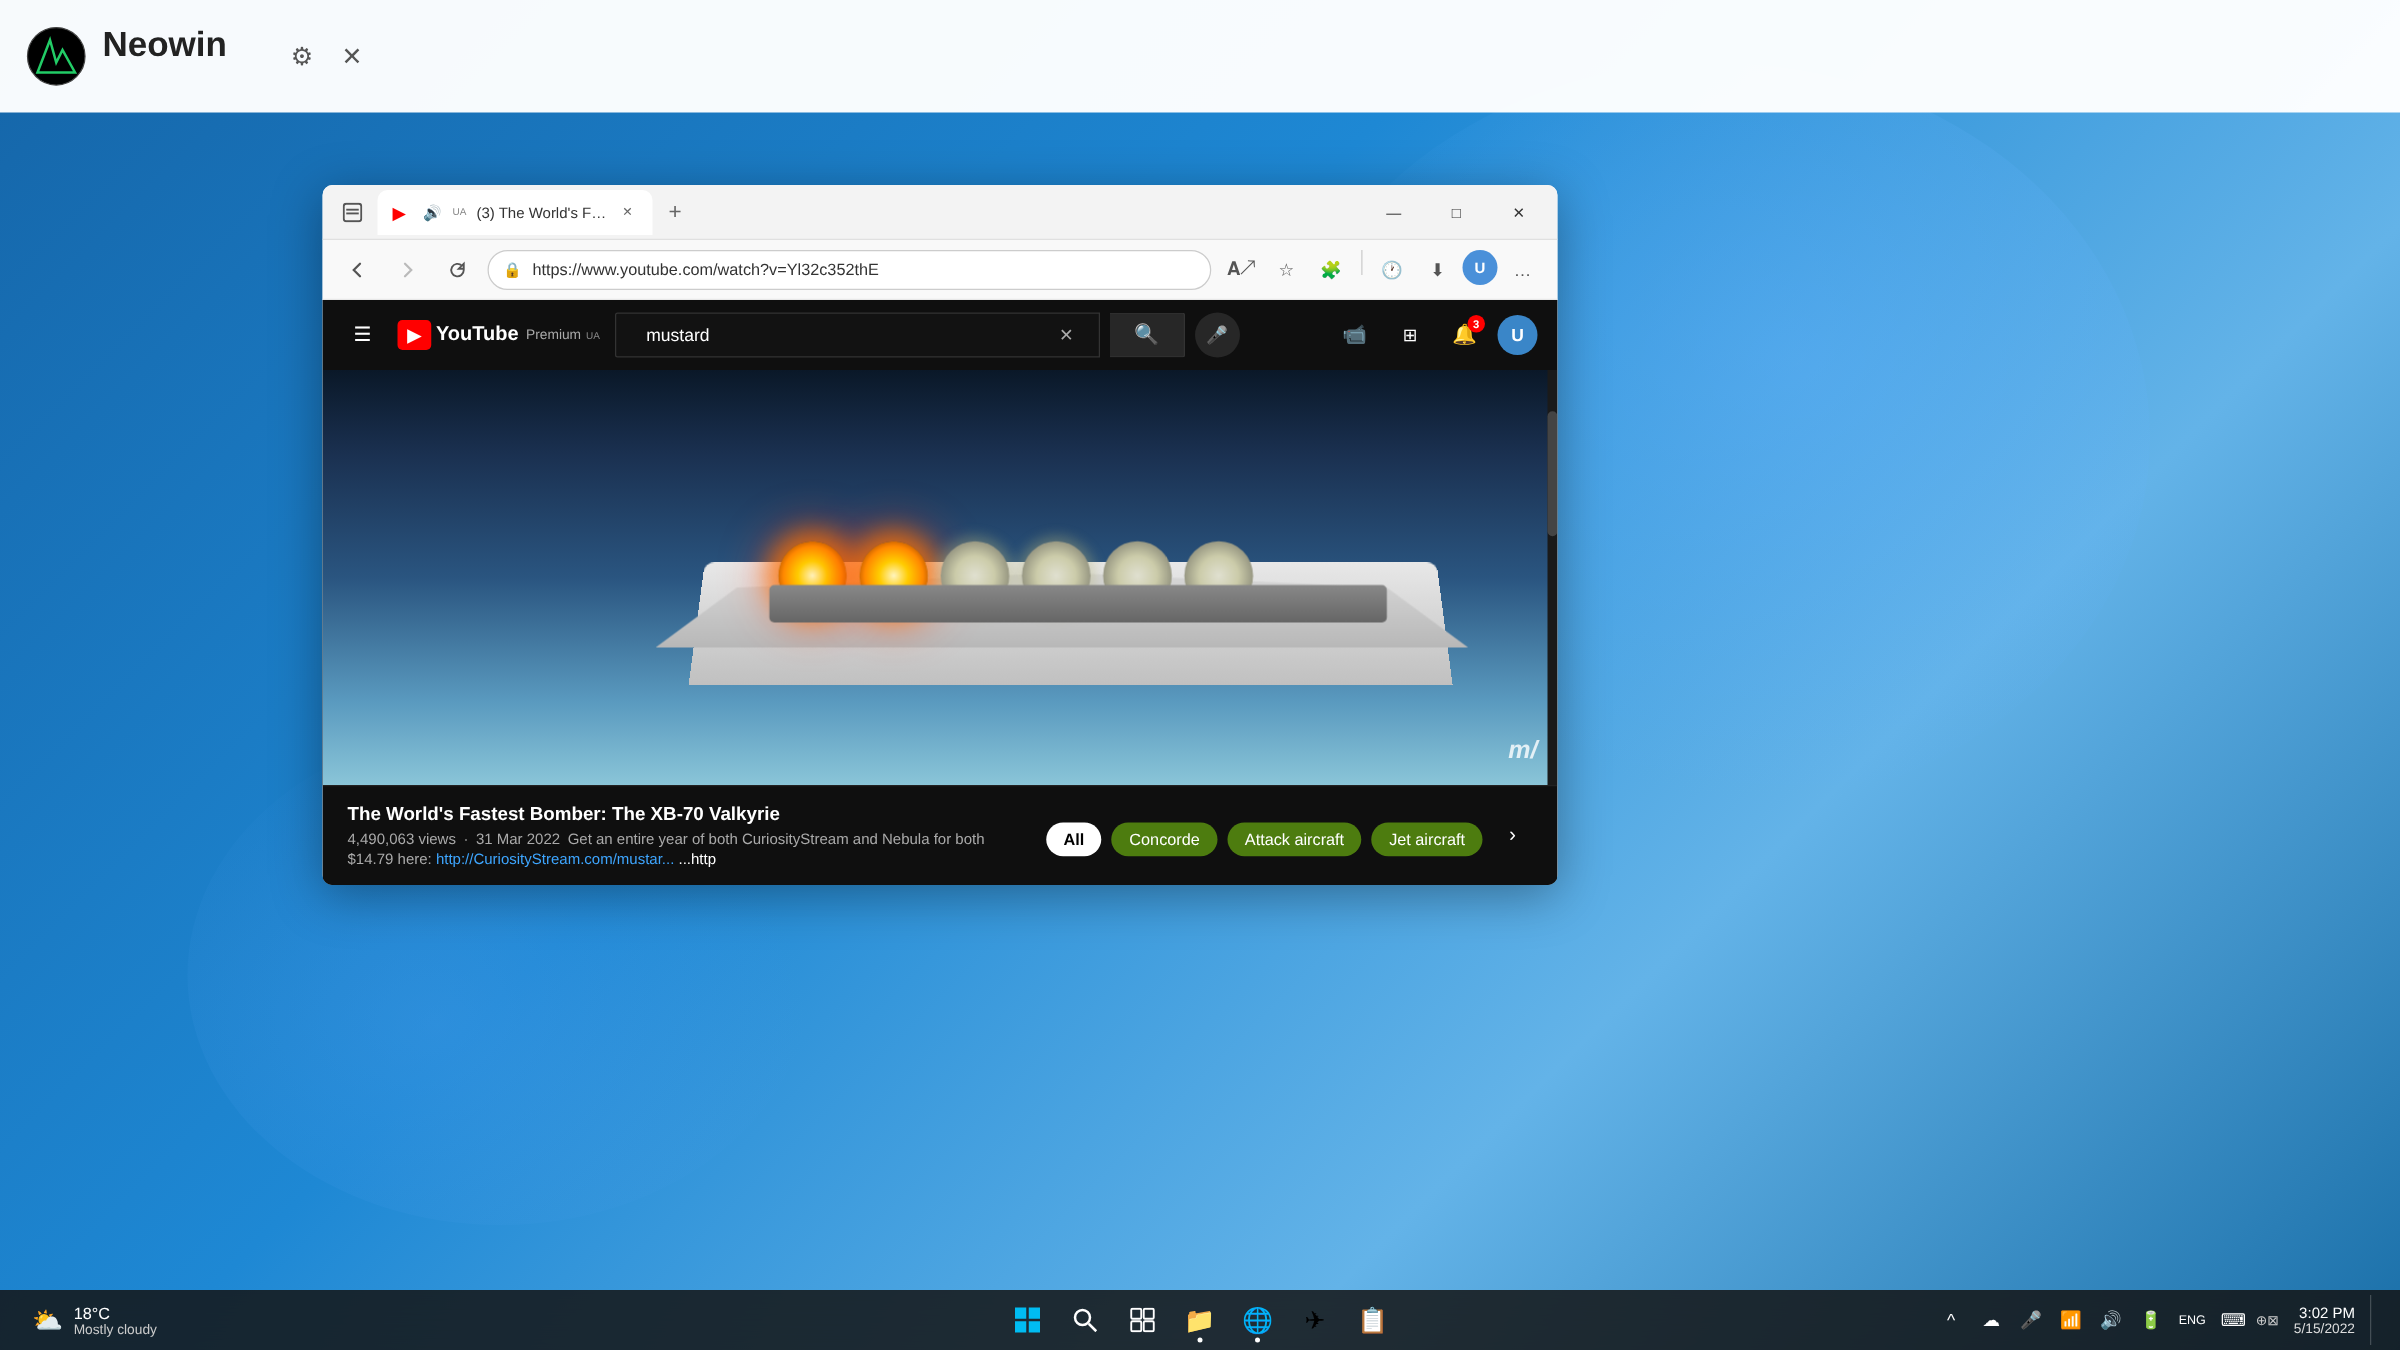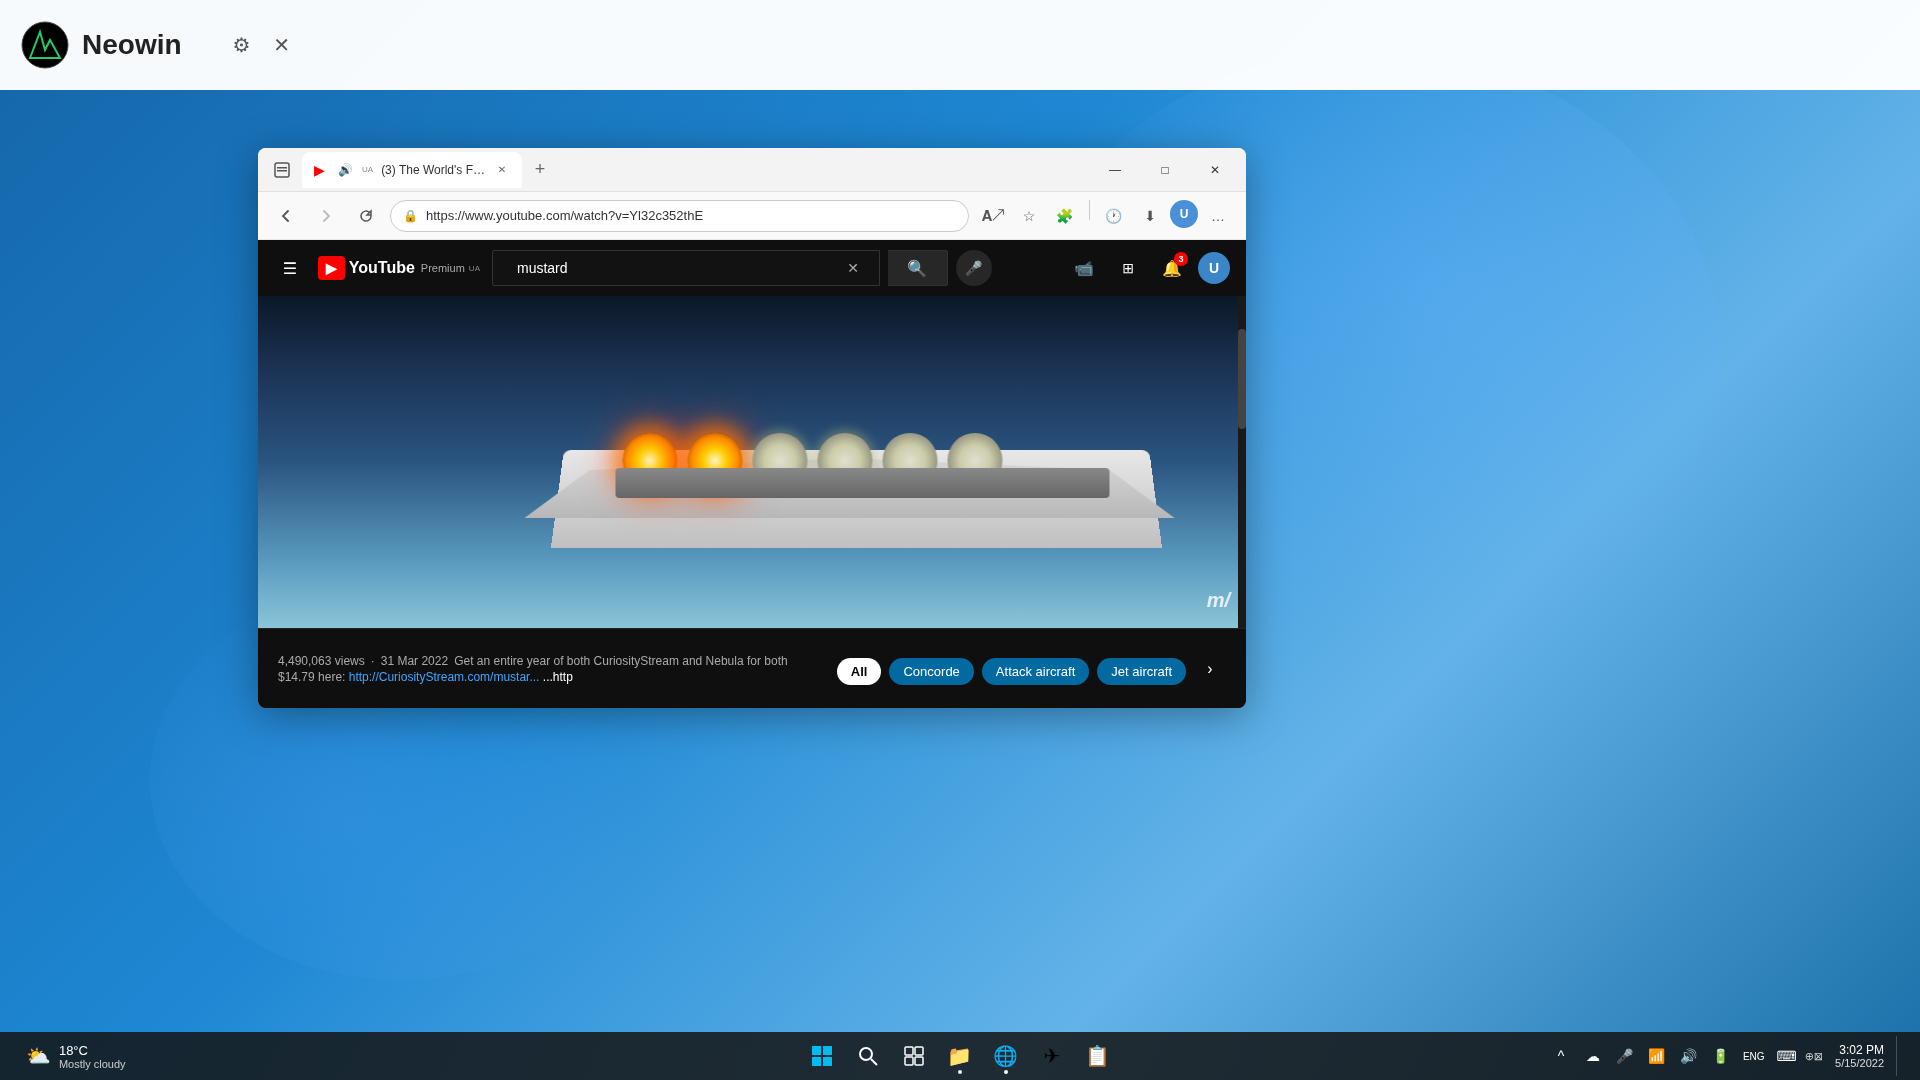--- a/index.html
+++ b/index.html
@@ -50,21 +50,20 @@
       right: 0;
       height: 90px;
       background: rgba(255,255,255,0.97);
       display: flex;
       align-items: center;
       padding: 0 20px;
       z-index: 100;
     }
     .neowin-logo {
       display: flex;
-      align-items: center;
       gap: 12px;
       margin-right: 40px;
       flex-shrink: 0;
     }
     .neowin-icon {
       width: 50px;
       height: 50px;
     }
     .neowin-text {
       font-size: 28px;
@@ -539,21 +538,21 @@
       font-size: 13px;
       cursor: pointer;
       white-space: nowrap;
     }
     .pill-active {
       background: #fff;
       color: #000;
       font-weight: 600;
     }
     .pill-inactive {
-      background: #0369a1;
+      background: #4d7c0f;
       color: #fff;
     }
     .pills-arrow {
       width: 32px;
       height: 32px;
       display: flex;
       align-items: center;
       justify-content: center;
       cursor: pointer;
       color: #fff;
@@ -837,20 +836,21 @@
 
           <div class="mustard-logo">m/</div>
 
           <div class="yt-scrollbar">
             <div class="yt-scrollbar-thumb"></div>
           </div>
         </div>
 
         <div class="video-info-bar">
           <div class="video-info-left">
+            <div class="video-title">The World's Fastest Bomber: The XB-70 Valkyrie</div>
             <div class="video-meta">
               <span>4,490,063 views</span>
               <span>·</span>
               <span>31 Mar 2022</span>
               <span>Get an entire year of both CuriosityStream and Nebula for both</span>
             </div>
             <div class="video-desc">
               $14.79 here: <a>http://CuriosityStream.com/mustar...</a>
               <span class="more-link">...http</span>
             </div>

